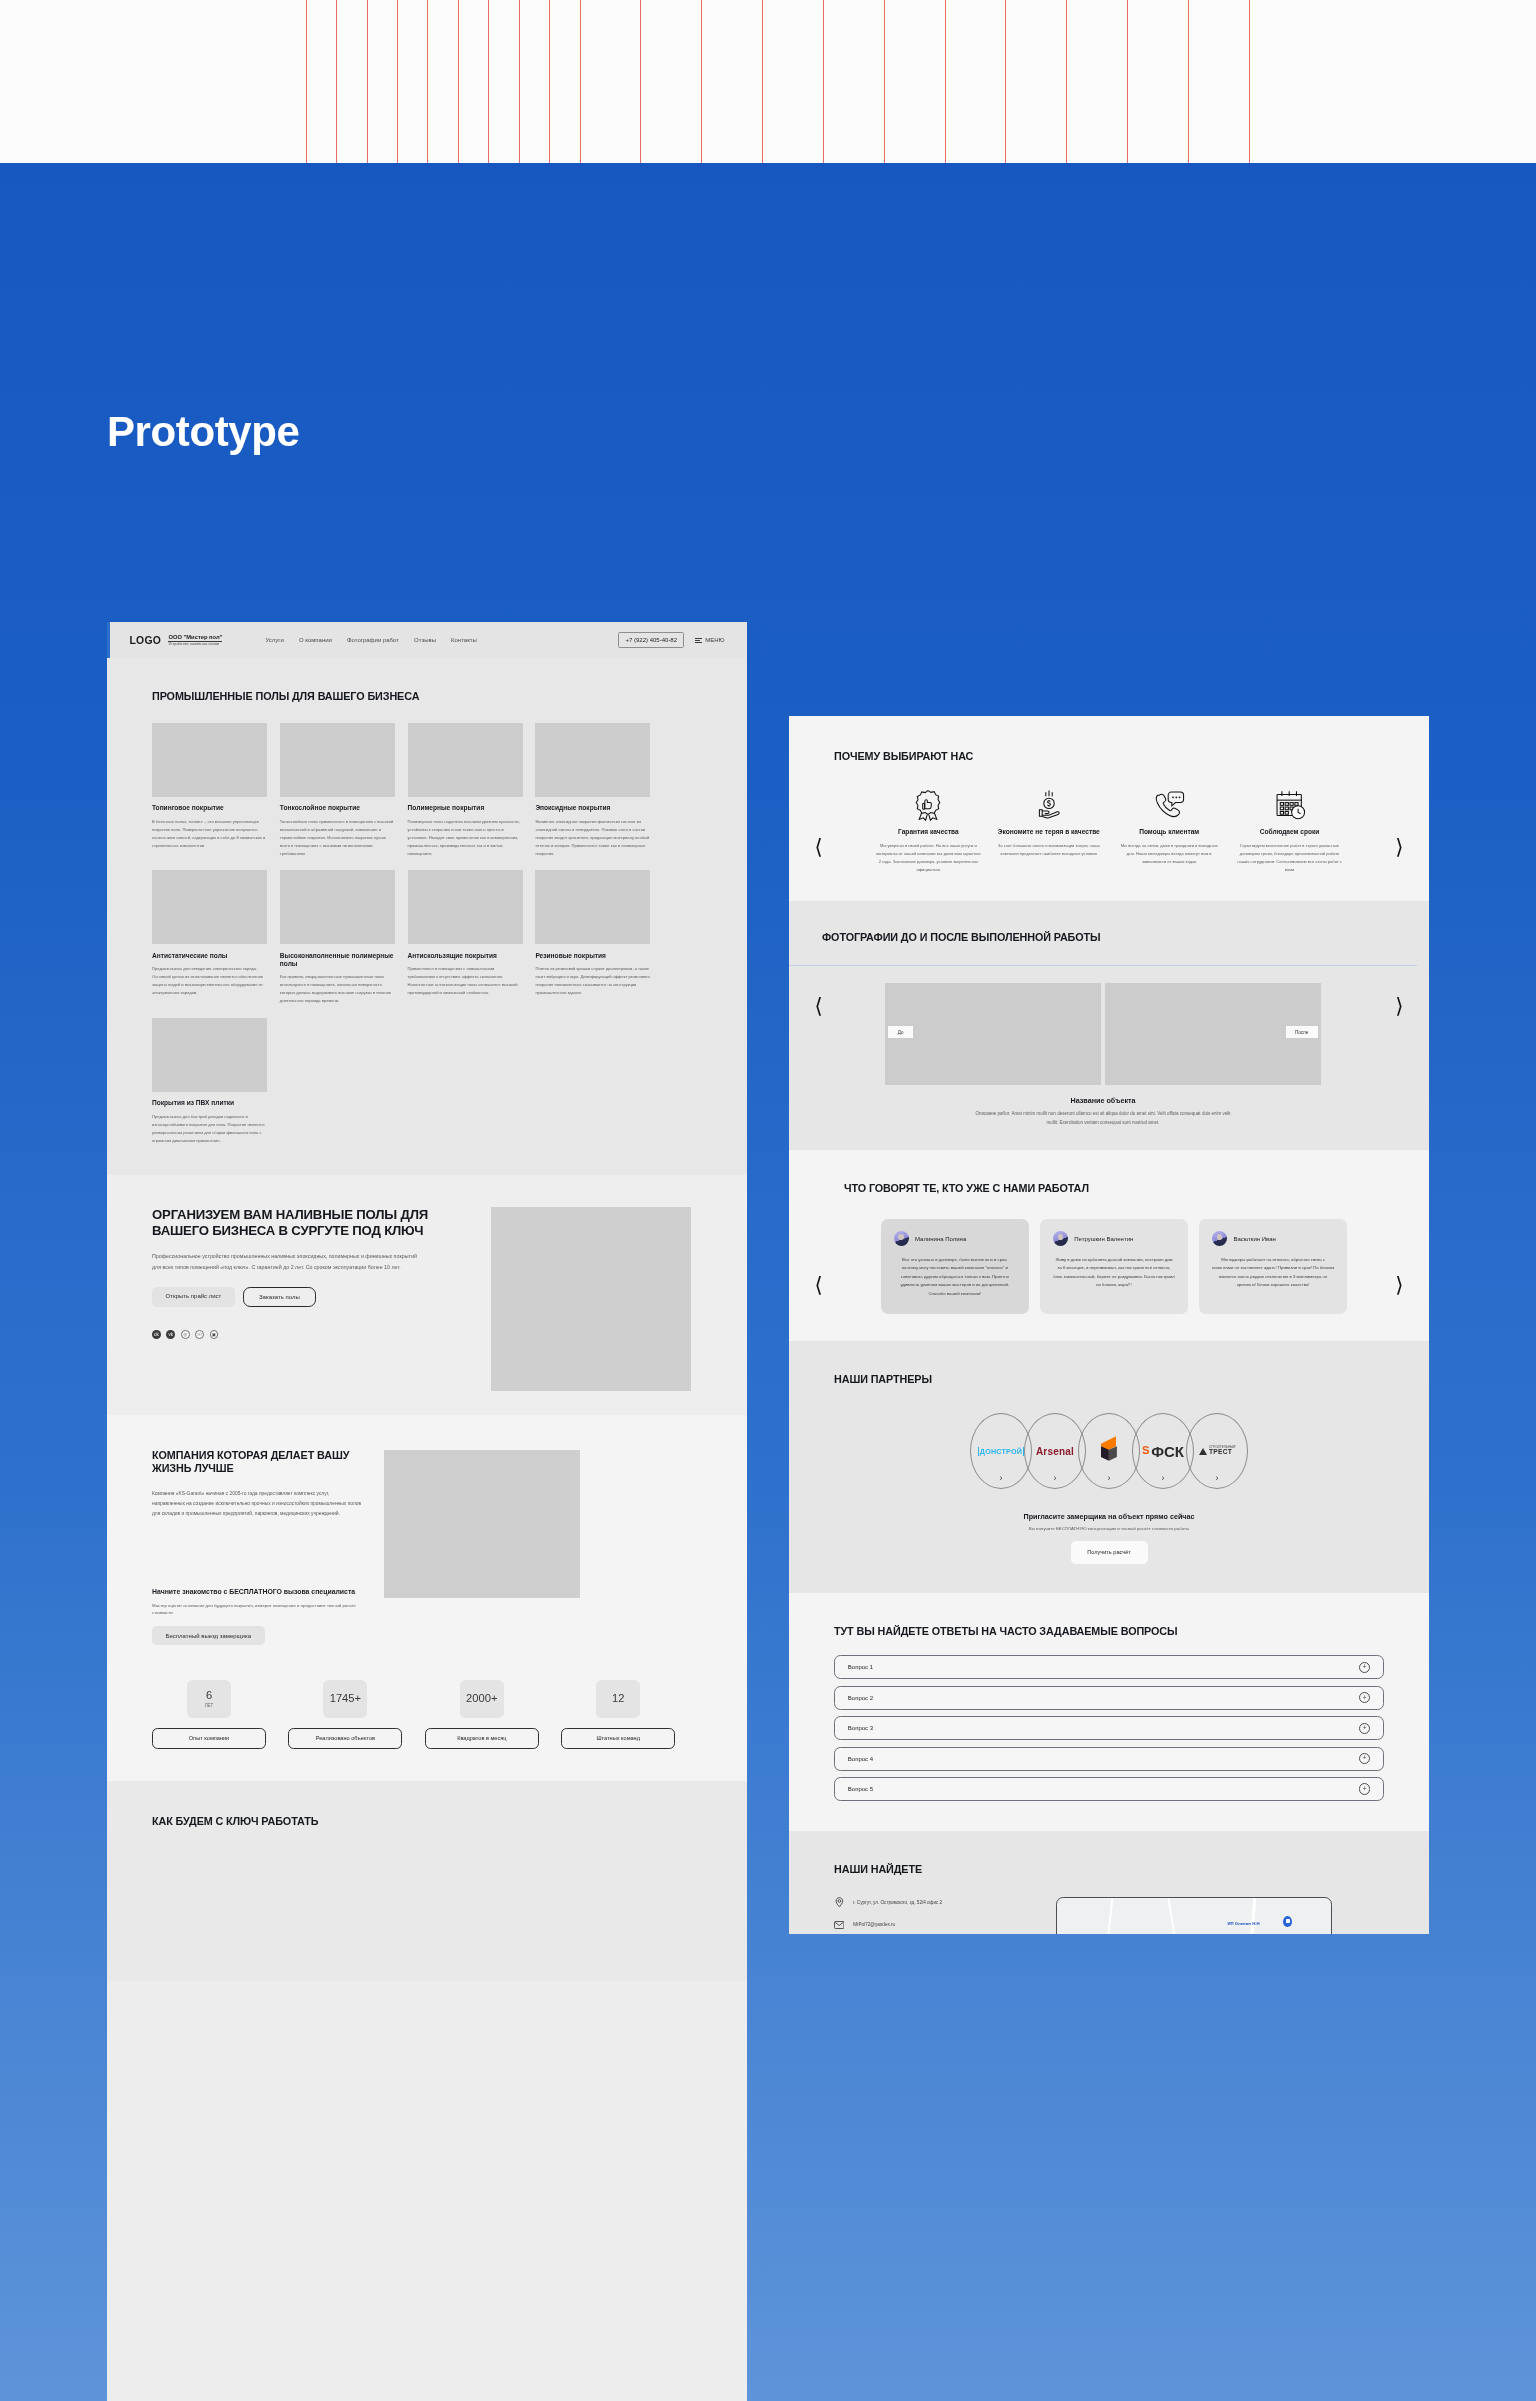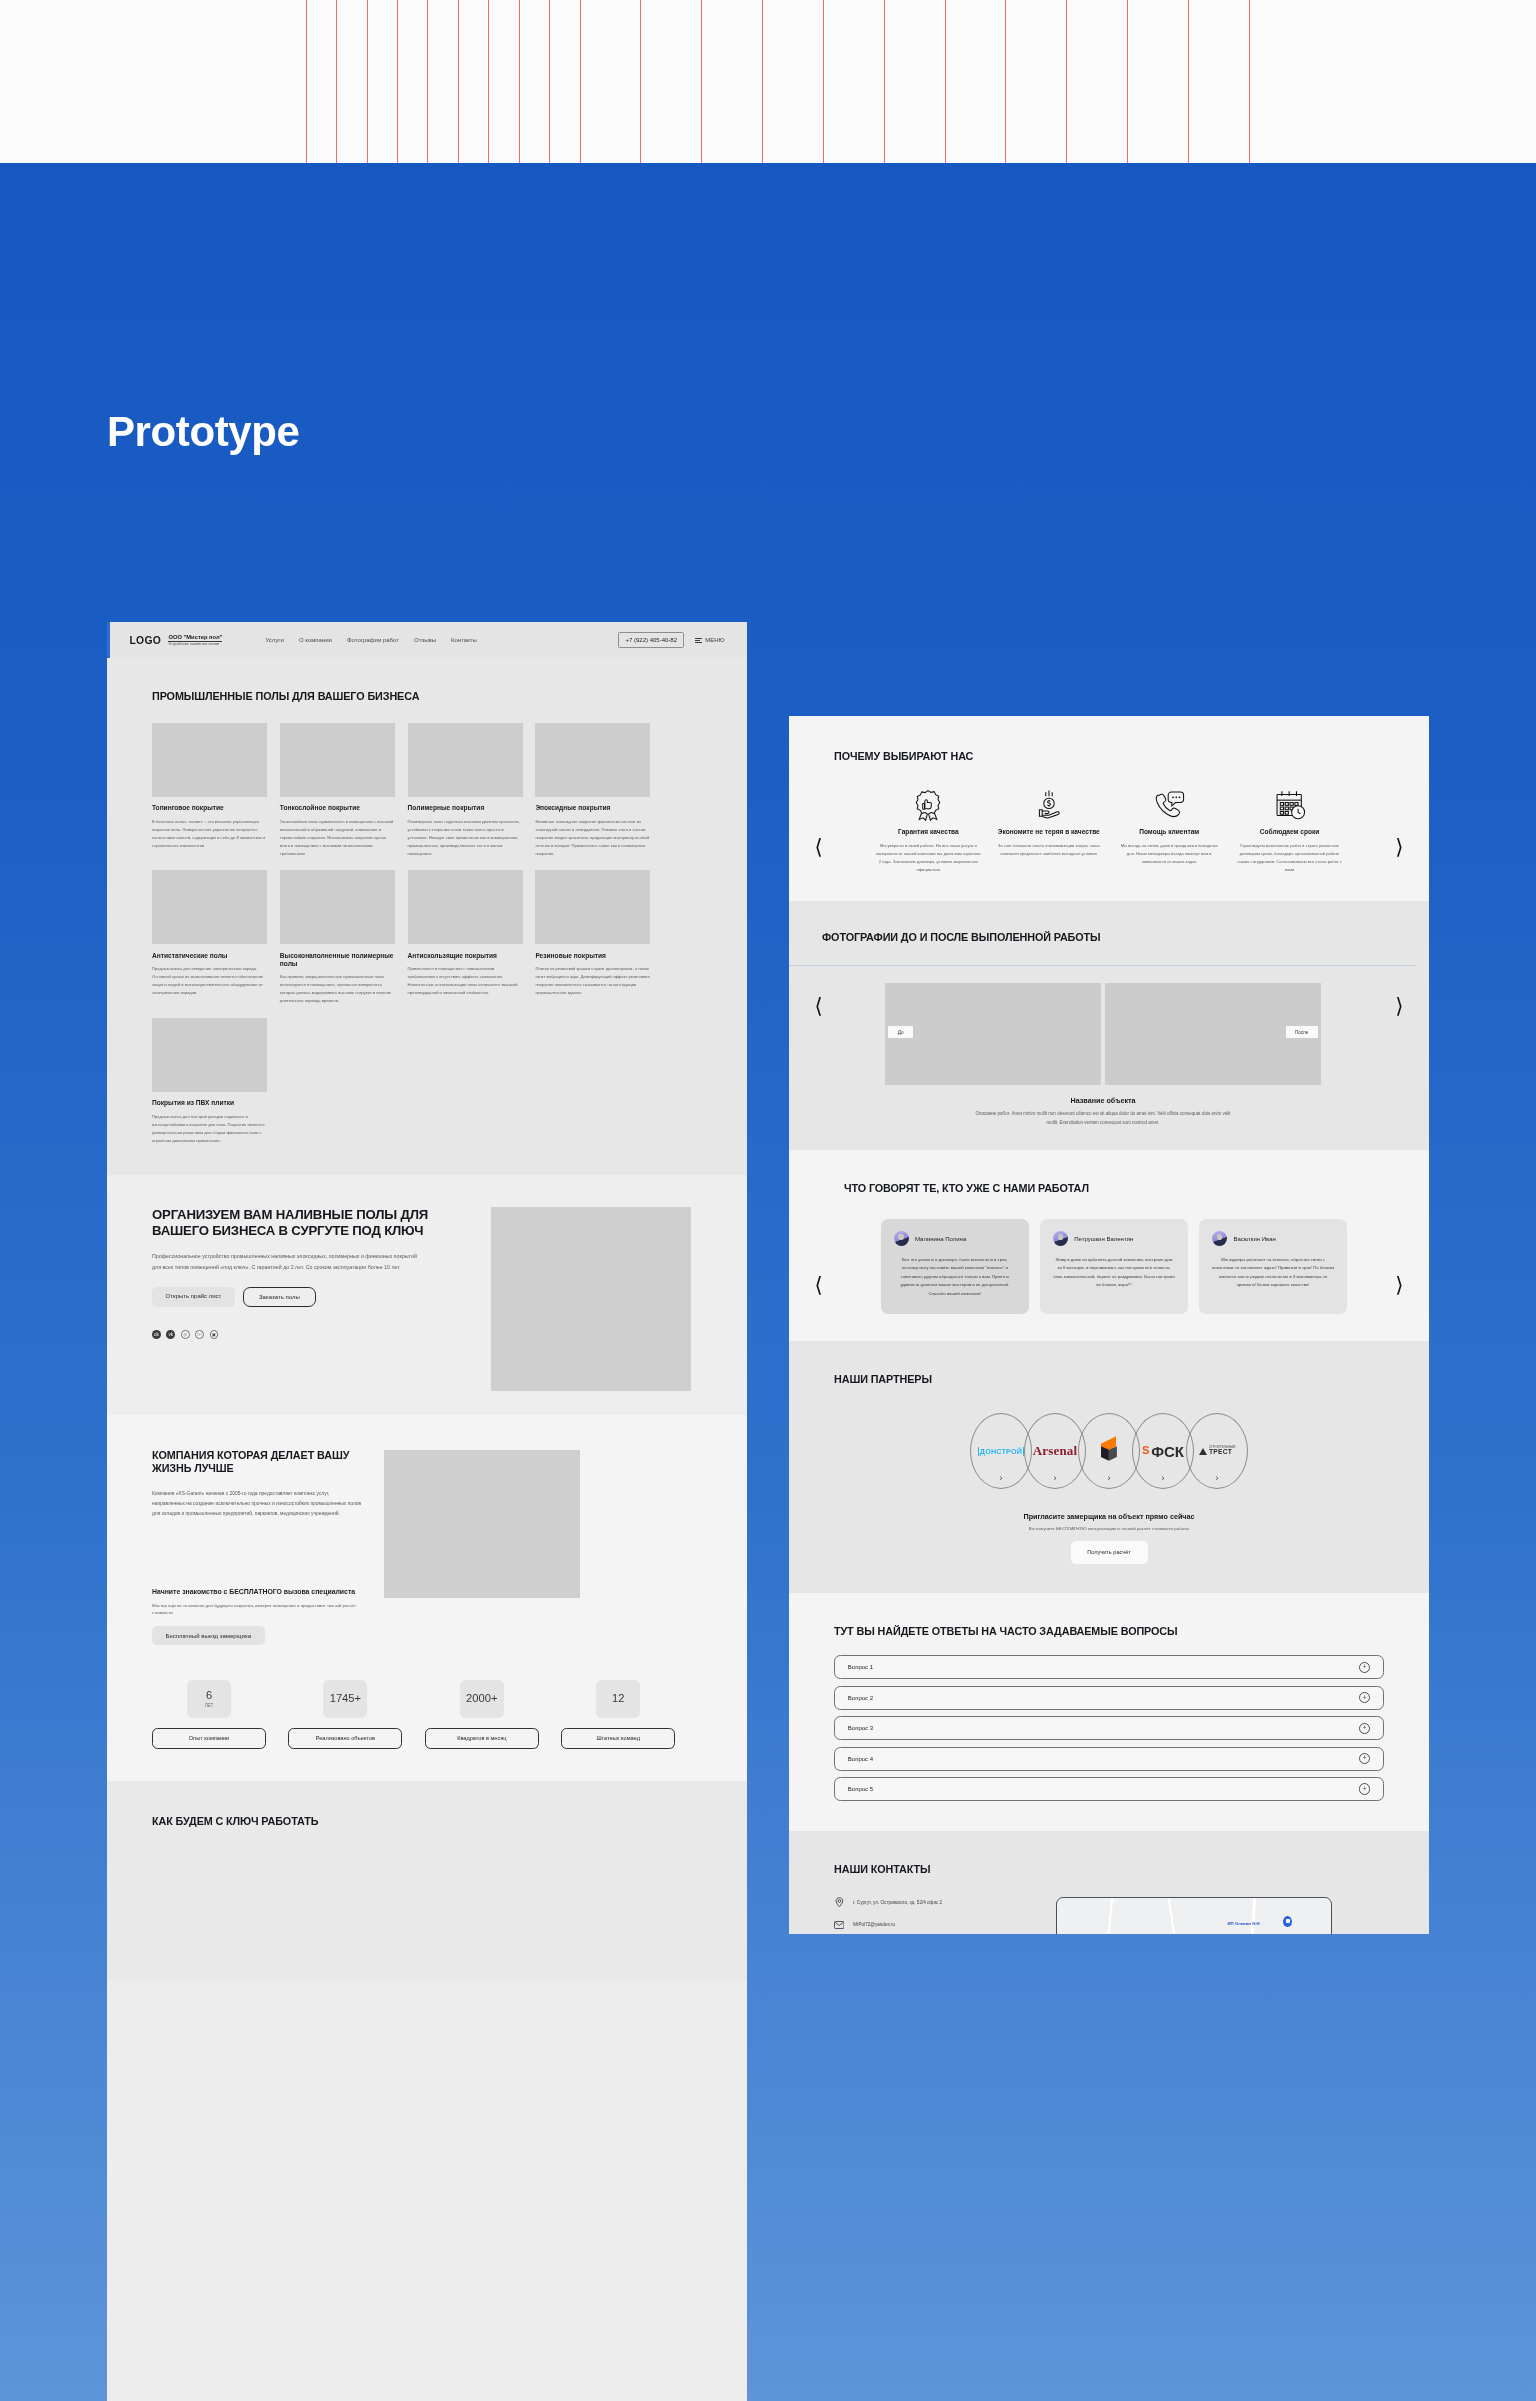--- a/index.html
+++ b/index.html
@@ -135,21 +135,21 @@
   .rev-name{ font-size:6px; color:#1a1d22;}
   .rev-body{ margin-top:9.6px; font-size:4.3px; line-height:1.95; color:#3d4045; text-align:center;}
 
   .partners{ background:#e6e6e6; padding:32px 45px 29px 45px;}
   .part-circles{ margin-top:27px; display:flex; justify-content:center; align-items:center;}
   .pcircle{ width:62px; height:76px; border:0.6px solid #8c8c8c; border-radius:50%; display:flex; align-items:center; justify-content:center; margin-left:-8px; position:relative; background:transparent;}
   .pcircle:first-child{ margin-left:0;}
   .pcircle:after{ content:"›"; position:absolute; bottom:4.8px; left:50%; transform:translateX(-50%); font-size:8.8px; color:#3b3b3b;}
   .plogo{ font-size:7.2px; font-weight:800; letter-spacing:0.2px;}
   .plogo.donstroy{ color:#29b4ef; border-left:1.2px solid #29b4ef; border-right:1.2px solid #29b4ef; padding:0 0.8px;}
-  .plogo.arsenal{ color:#8a1b2b; font-size:13px; font-weight:800;font-family:Liberation Serif, serif;}
+  .plogo.arsenal{ color:#8a1b2b; font-size:10px; font-weight:800;}
   .cube{ width:21px; height:22.4px; position:relative;}
   .cube .top{ position:absolute; left:2.4px; top:0; width:15px; height:10.4px; background:#f97b00; transform:skewY(-27deg) skewX(0deg);}
   .cube .lf{ position:absolute; left:2.4px; top:6.4px; width:8px; height:14.4px; background:#231b28; clip-path:polygon(0 0,100% 25%,100% 100%,0 75%);}
   .cube .rt{ position:absolute; left:10.4px; top:6.4px; width:8px; height:14.4px; background:#4a4a4a; clip-path:polygon(0 25%,100% 0,100% 75%,0 100%);}
   .fsk{ display:flex; align-items:center; gap:1.6px;}
   .fsk .s{ color:#ef5a13; font-size:11.2px; font-weight:800; line-height:1;}
   .fsk .t{ color:#2b2b2b; font-size:15px; font-weight:800;}
   .trest{ display:flex; align-items:center; gap:2.4px;}
   .trest .tri{ width:0;height:0;border-left:4px solid transparent;border-right:4px solid transparent;border-bottom:7.2px solid #2f2f2f;}
   .trest-tx{ line-height:1;}
@@ -532,21 +532,21 @@
         <span class="faq-plus">+</span>
       </div>
       <div class="faq-row">
         <span class="faq-q">Вопрос 5</span>
         <span class="faq-plus">+</span>
       </div>
     </div>
   </div>
 
   <div class="sec contacts">
-    <div class="h2">НАШИ КОНТАКТЫ</div>
+    <div class="h2">НАШИ НАЙДЕТЕ</div>
     <div class="cont-row">
       <div class="cont-left">
         <div class="cont-line">
           <span class="cont-ic">
             <svg width="8.8" height="10.4" viewBox="0 0 11 13" fill="none" stroke="#2b2e33" stroke-width="1">
                 <path d="M5.5.8c2.3 0 4.2 1.9 4.2 4.2 0 3-4.2 7.2-4.2 7.2S1.3 8 1.3 5C1.3 2.7 3.2.8 5.5.8z"></path>
                 <circle cx="5.5" cy="5" r="1.7"></circle>
               </svg>
           </span>
           <span class="cont-tx">г. Сургут, ул. Островского, зд. 52/4 офис 2</span>

